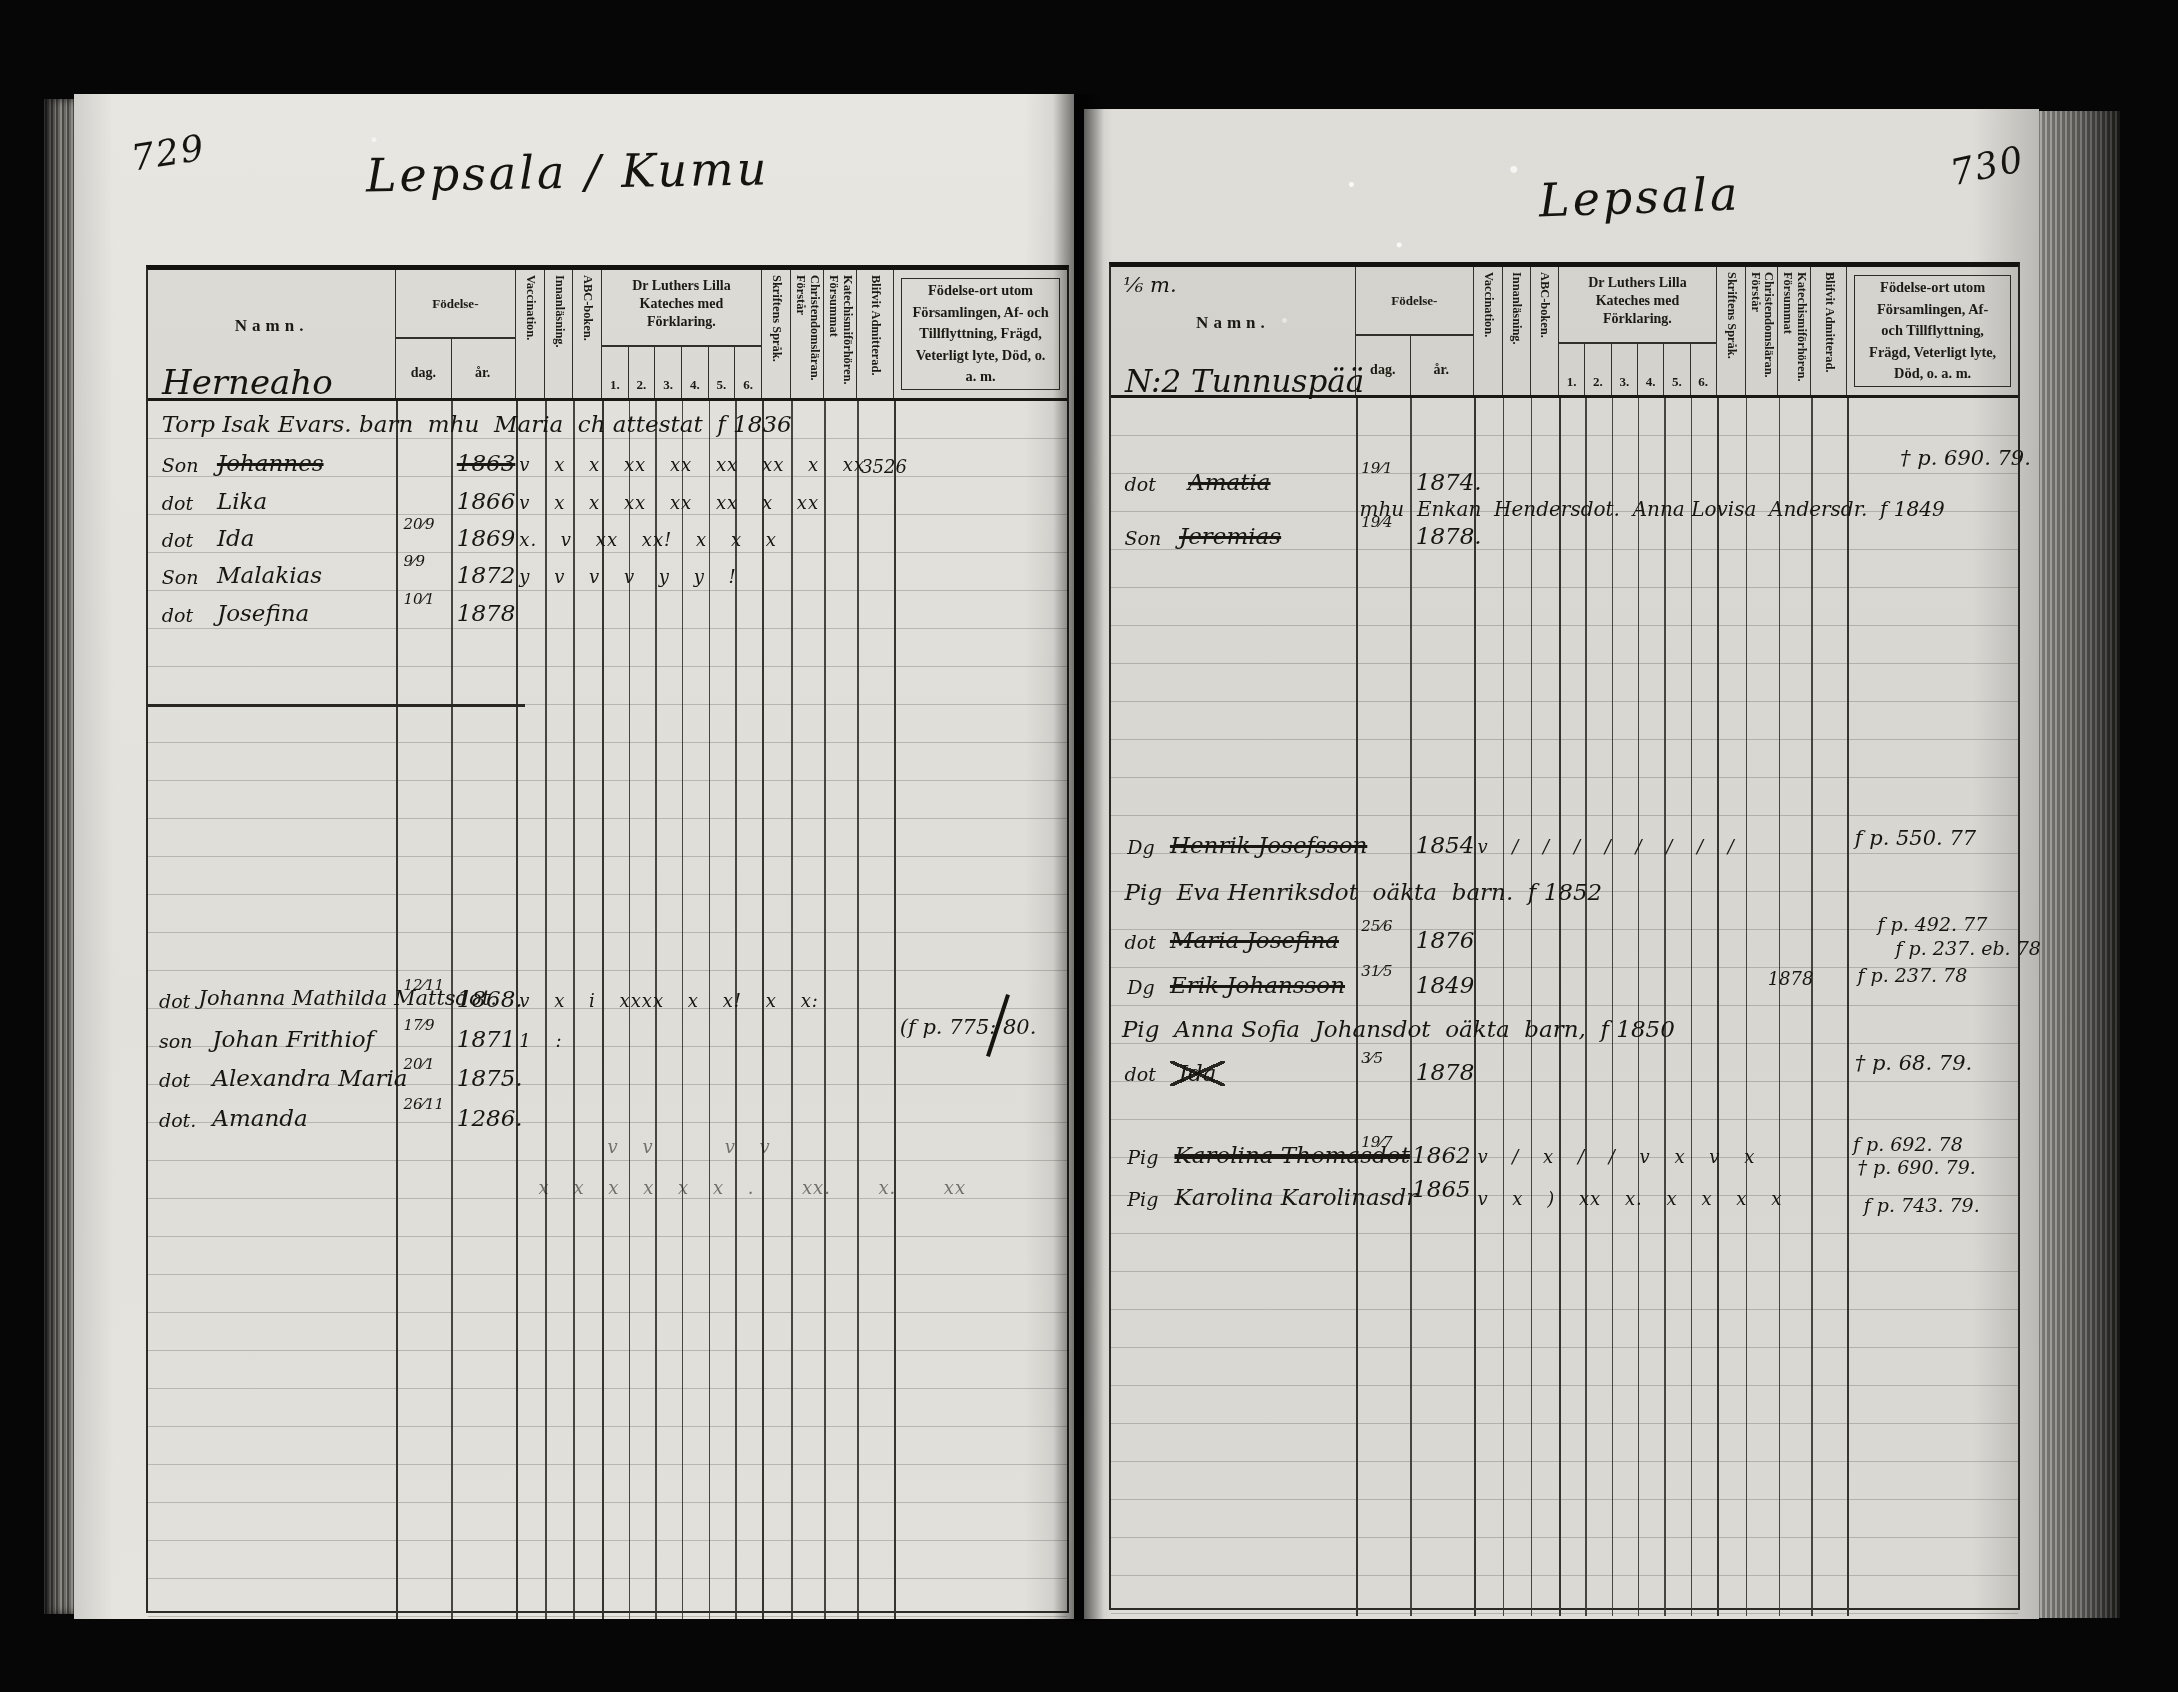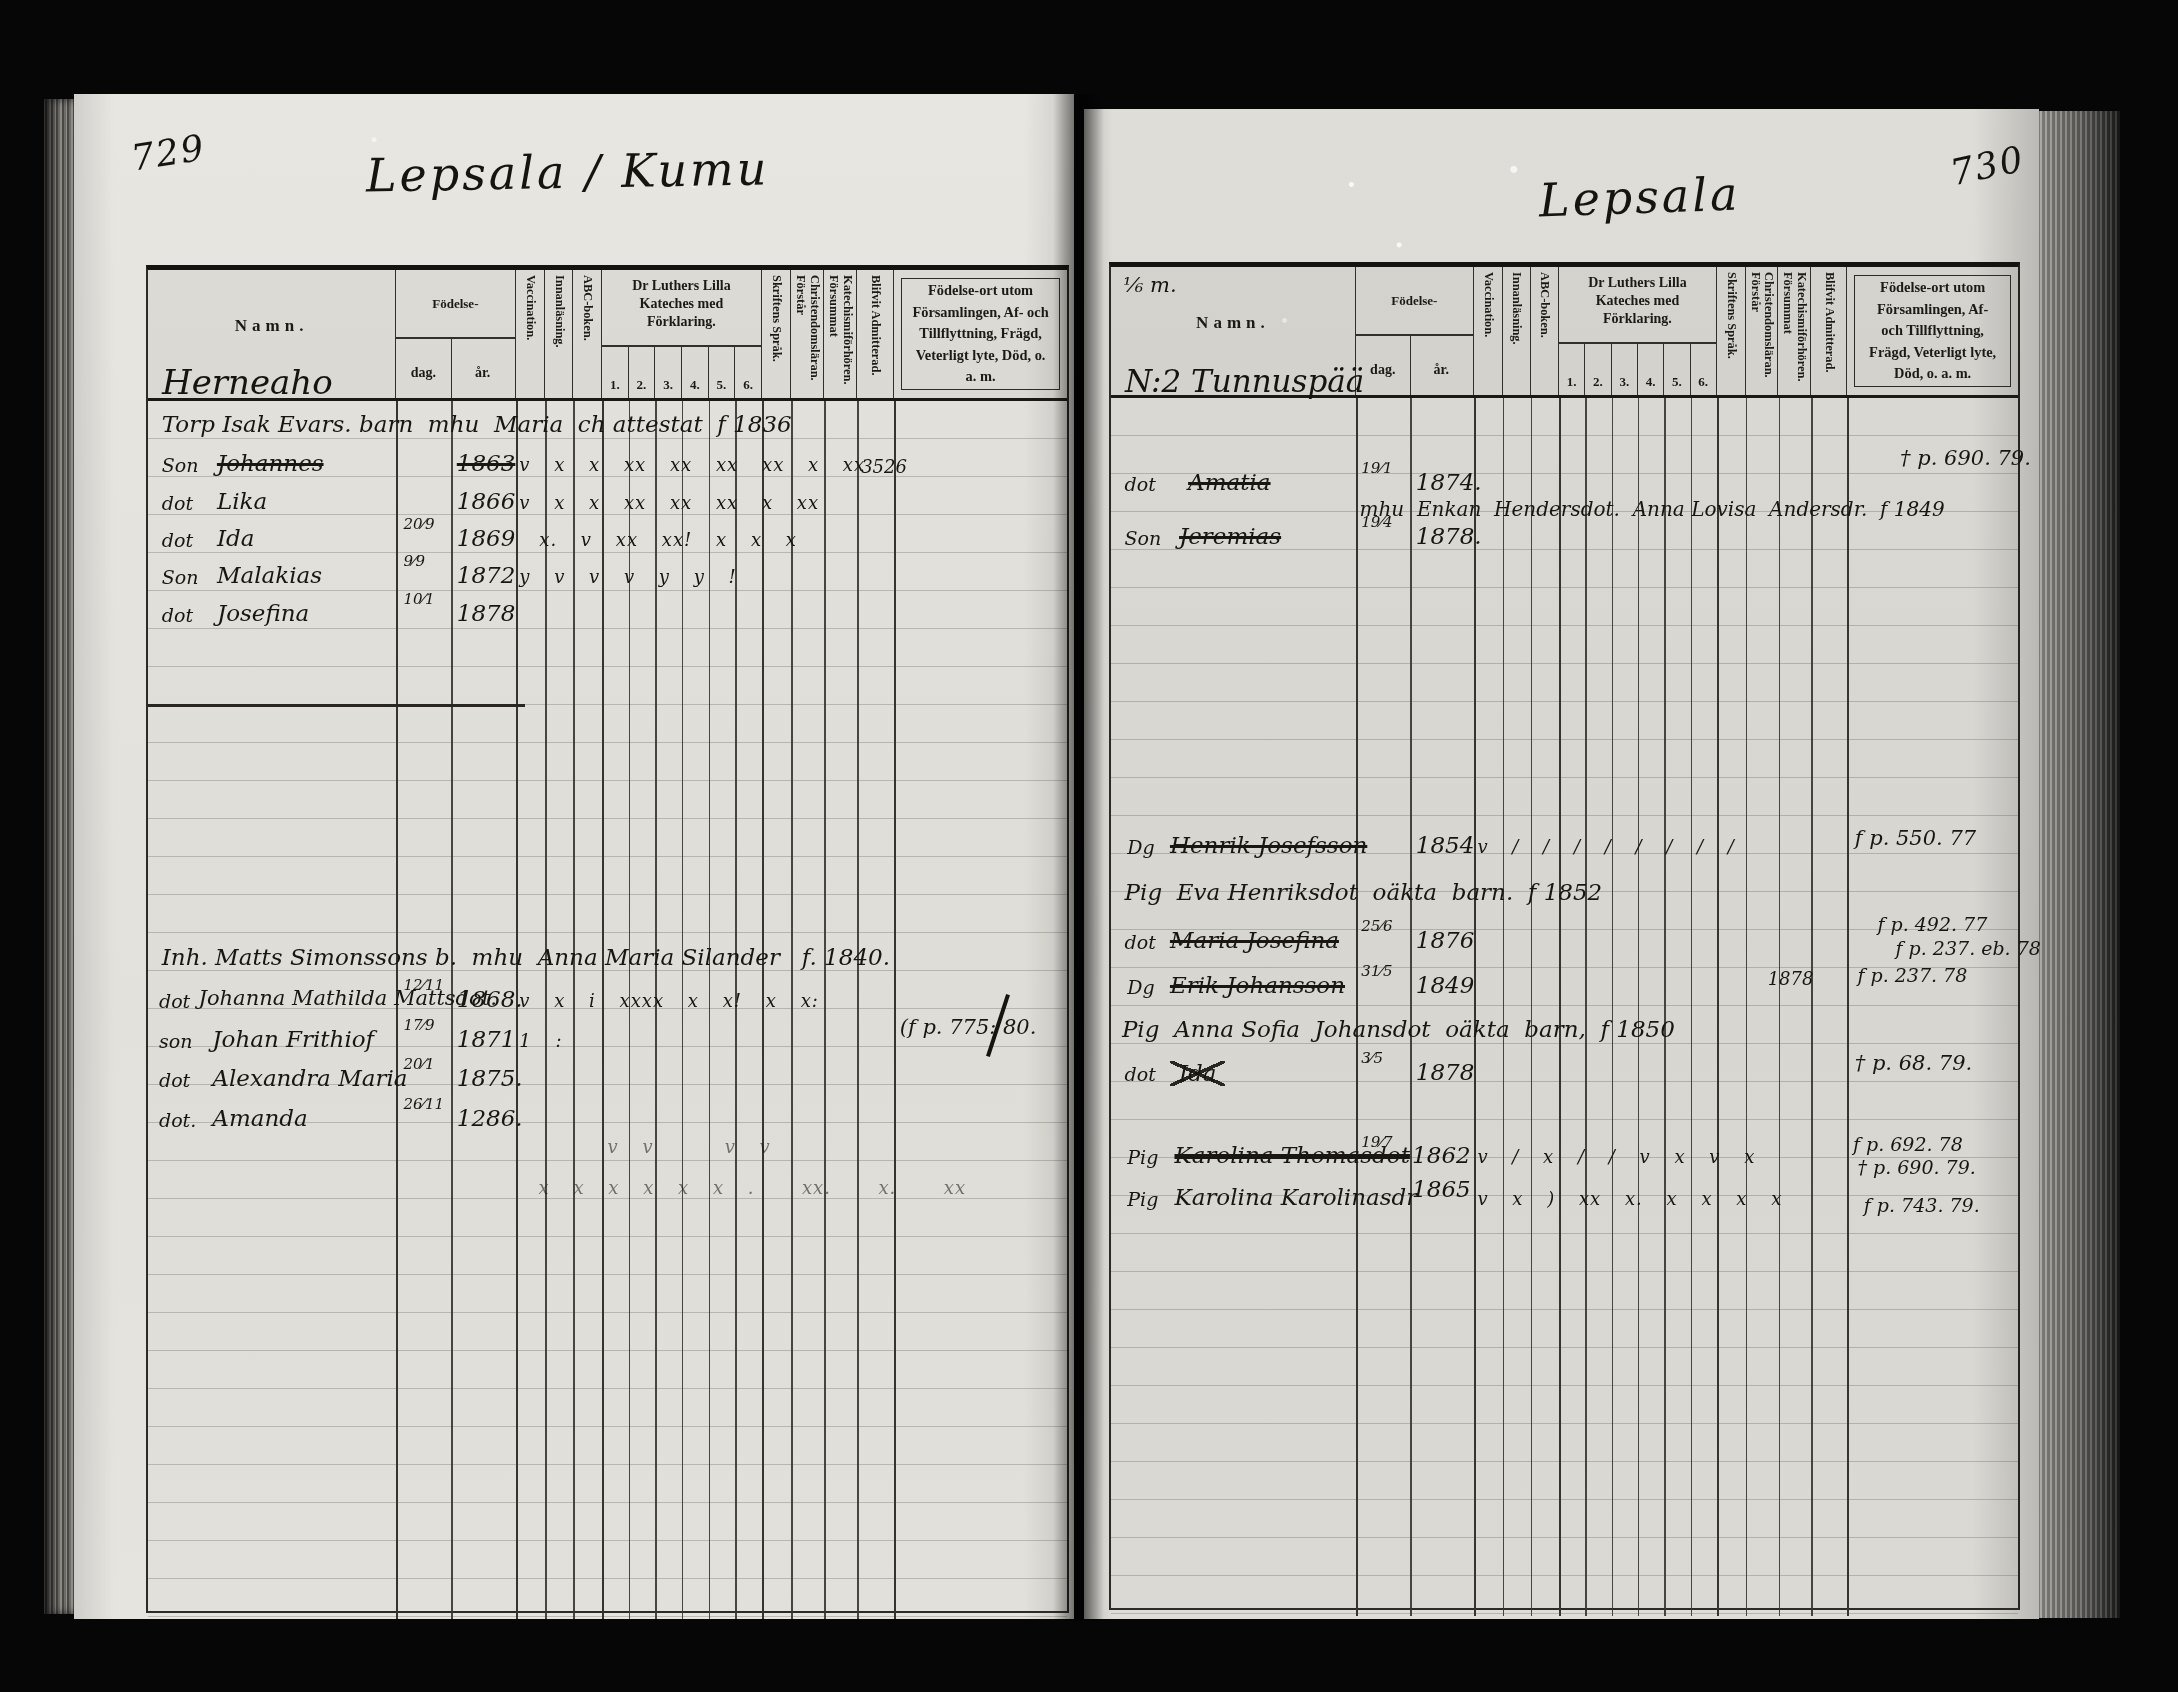--- a/index.html
+++ b/index.html
@@ -179,36 +179,35 @@
 
         <span class="b rel" style="top:93px;left:1.5%;">dot</span>
         <span class="b" style="top:89px;left:7.5%;">Lika</span>
         <span class="b" style="top:89px;left:33.6%;">1866</span>
         <span class="b marks" style="top:93px;left:40.4%;">v x x xx xx xx x xx</span>
 
         <span class="b rel" style="top:130px;left:1.5%;">dot</span>
         <span class="b" style="top:126px;left:7.5%;">Ida</span>
         <span class="b day" style="top:116px;left:27.8%;">20⁄9</span>
         <span class="b" style="top:126px;left:33.6%;">1869</span>
-        <span class="b marks" style="top:130px;left:40.4%;padding-left:20px;">x. v xx xx! x x x</span>
+        <span class="b marks" style="top:130px;left:40.4%;">x. v xx xx! x x x</span>
 
         <span class="b rel" style="top:167px;left:1.5%;">Son</span>
         <span class="b" style="top:163px;left:7.5%;">Malakias</span>
         <span class="b day" style="top:153px;left:27.8%;">9⁄9</span>
         <span class="b" style="top:163px;left:33.6%;">1872</span>
         <span class="b marks" style="top:167px;left:40.4%;">y v v v y y !</span>
 
         <span class="b rel" style="top:205px;left:1.5%;">dot</span>
         <span class="b" style="top:201px;left:7.5%;">Josefina</span>
         <span class="b day" style="top:191px;left:27.8%;">10⁄1</span>
         <span class="b" style="top:201px;left:33.6%;">1878</span>
 
         <i class="sep" style="top:303px;left:0;width:41%;"></i>
 
-        <span class="b sp" style="top:545px;left:1.5%;">Inh. Matts Simonssons b.  mhu  Anna Maria Silander   f. 1840.</span>
 
         <span class="b rel" style="top:591px;left:1.2%;">dot</span>
         <span class="b" style="top:587px;left:5.5%;font-size:21px;">Johanna Mathilda Mattsdot.</span>
         <span class="b day" style="top:577px;left:27.8%;">12⁄11</span>
         <span class="b" style="top:587px;left:33.6%;">1868.</span>
         <span class="b marks" style="top:591px;left:40.4%;">v x i xxxx x x! x x:</span>
 
         <span class="b rel" style="top:631px;left:1.2%;">son</span>
         <span class="b" style="top:627px;left:7%;">Johan Frithiof</span>
         <span class="b day" style="top:617px;left:27.8%;">17⁄9</span>

